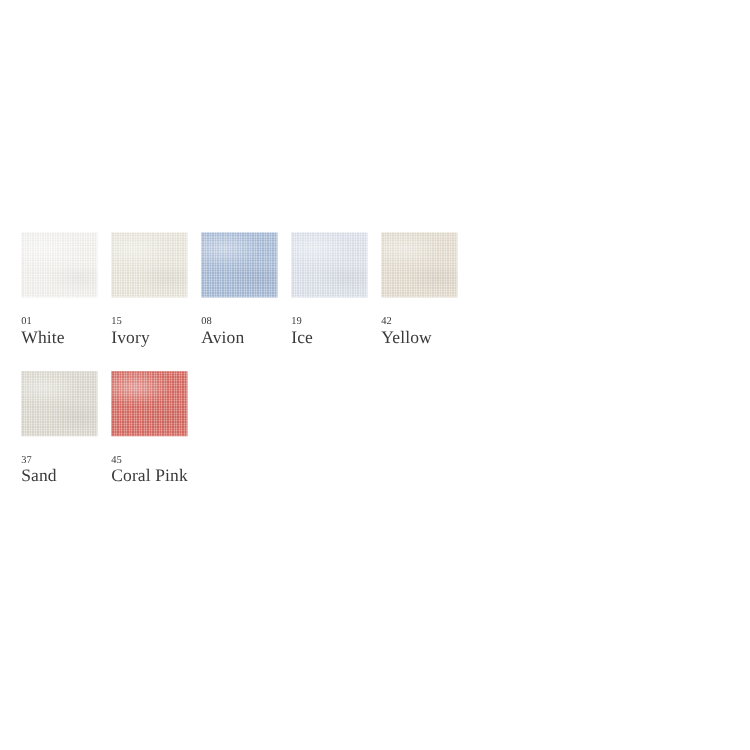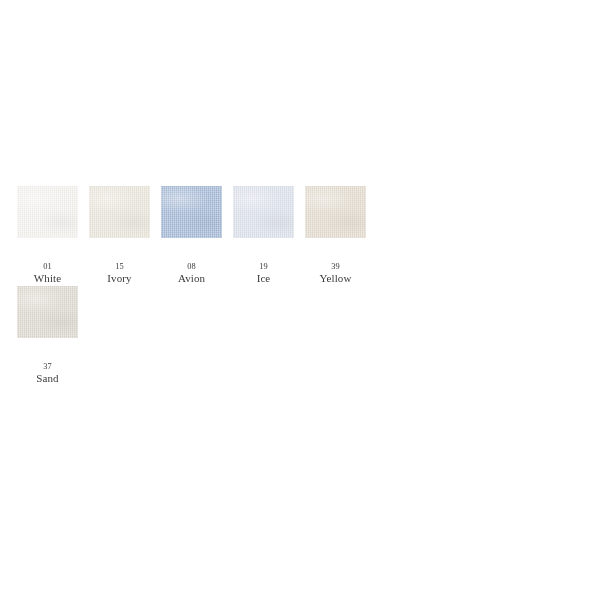--- a/index.html
+++ b/index.html
@@ -23,21 +23,21 @@
   }
 
   .swatch-row {
     position: absolute;
     left: 17px;
     display: flex;
     flex-direction: row;
   }
 
   #swatch-row-1 { top: 186px; }
-  #swatch-row-2 { top: 286px; }
+  #swatch-row-2 { top: 297px; }
 
   .swatch-cell {
     width: 61px;
     margin-right: 11px;
     display: flex;
     flex-direction: column;
   }
 
   .swatch-chip {
     width: 61px;
@@ -71,38 +71,37 @@
     content: "";
     position: absolute;
     inset: 0;
     background-image:
       radial-gradient(ellipse 70% 40% at 30% 25%, rgba(255,255,255,0.35), rgba(255,255,255,0) 70%),
       radial-gradient(ellipse 60% 35% at 75% 70%, rgba(0,0,0,0.035), rgba(0,0,0,0) 70%);
     pointer-events: none;
   }
 
   .swatch-label {
-    margin-top: 24px;
+    margin-top: 14px;
     line-height: 1.22;
     color: #3b3b3b;
     font-size: 8.2px;
     letter-spacing: 0.1px;
     white-space: nowrap;
-    text-align: center;
   }
 
   .swatch-code {
     display: block;
     font-size: 8.4px;
     color: #3a3a3a;
   }
 
   .swatch-name {
     display: block;
-    font-size: 11px;
+    font-size: 14px;
     color: #3a3a3a;
   }
 </style>
 </head>
 <body>
 
 <div id="swatch-chart">
 
   <div class="swatch-row" id="swatch-row-1">
       <div class="swatch-cell">
@@ -129,28 +128,35 @@
       <div class="swatch-cell">
         <div class="swatch-chip" style="background-color: rgb(223, 228, 238);"></div>
         <div class="swatch-label">
           <span class="swatch-code">19</span>
           <span class="swatch-name">Ice</span>
         </div>
       </div>
       <div class="swatch-cell">
         <div class="swatch-chip" style="background-color: rgb(230, 223, 210);"></div>
         <div class="swatch-label">
-          <span class="swatch-code">39</span>
+          <span class="swatch-code">42</span>
           <span class="swatch-name">Yellow</span>
         </div>
       </div>
     </div>
   <div class="swatch-row" id="swatch-row-2">
       <div class="swatch-cell">
         <div class="swatch-chip" style="background-color: rgb(223, 220, 210);"></div>
         <div class="swatch-label">
           <span class="swatch-code">37</span>
           <span class="swatch-name">Sand</span>
         </div>
       </div>
+      <div class="swatch-cell">
+        <div class="swatch-chip" style="background-color: rgb(217, 106, 97);"></div>
+        <div class="swatch-label">
+          <span class="swatch-code">45</span>
+          <span class="swatch-name">Coral Pink</span>
+        </div>
+      </div>
     </div>
 
 </div>
 
 </body></html>

